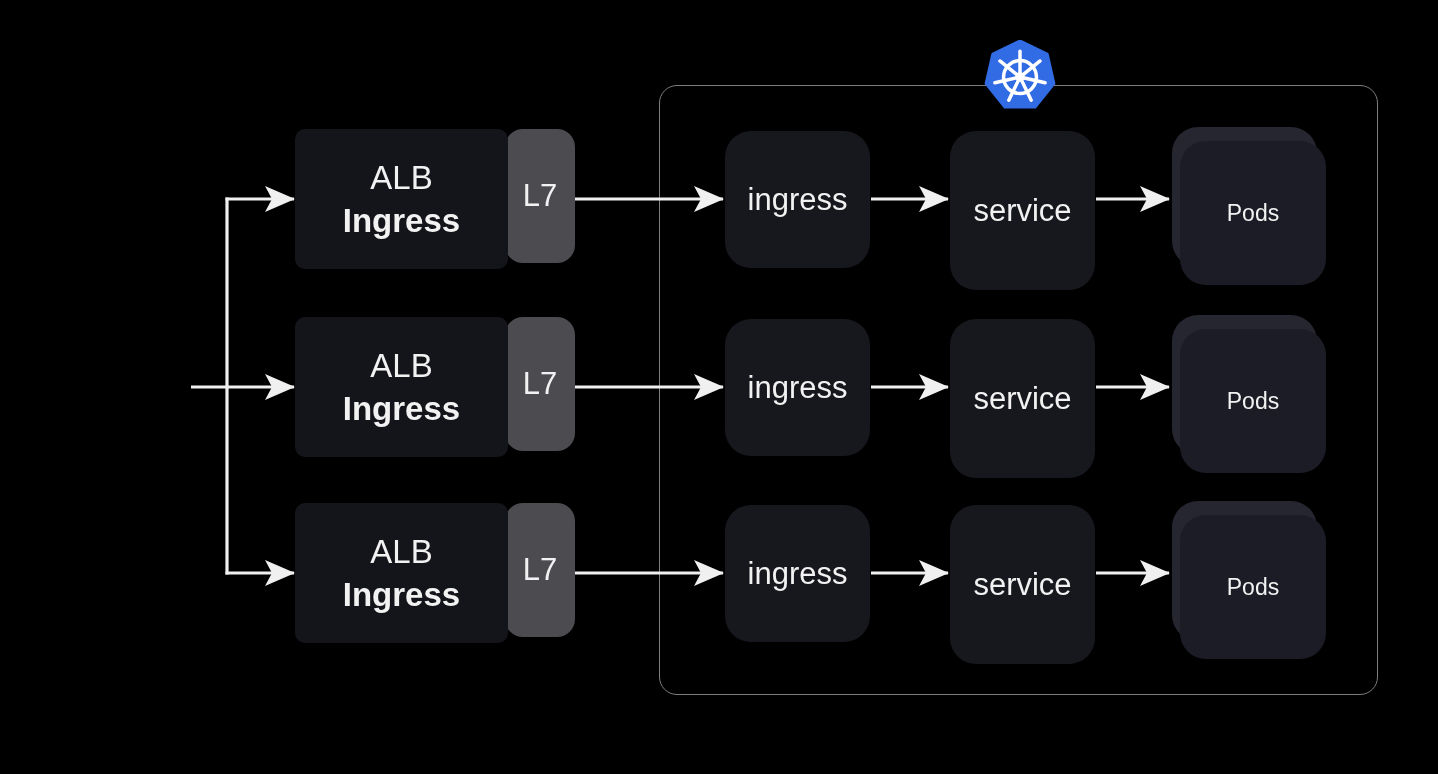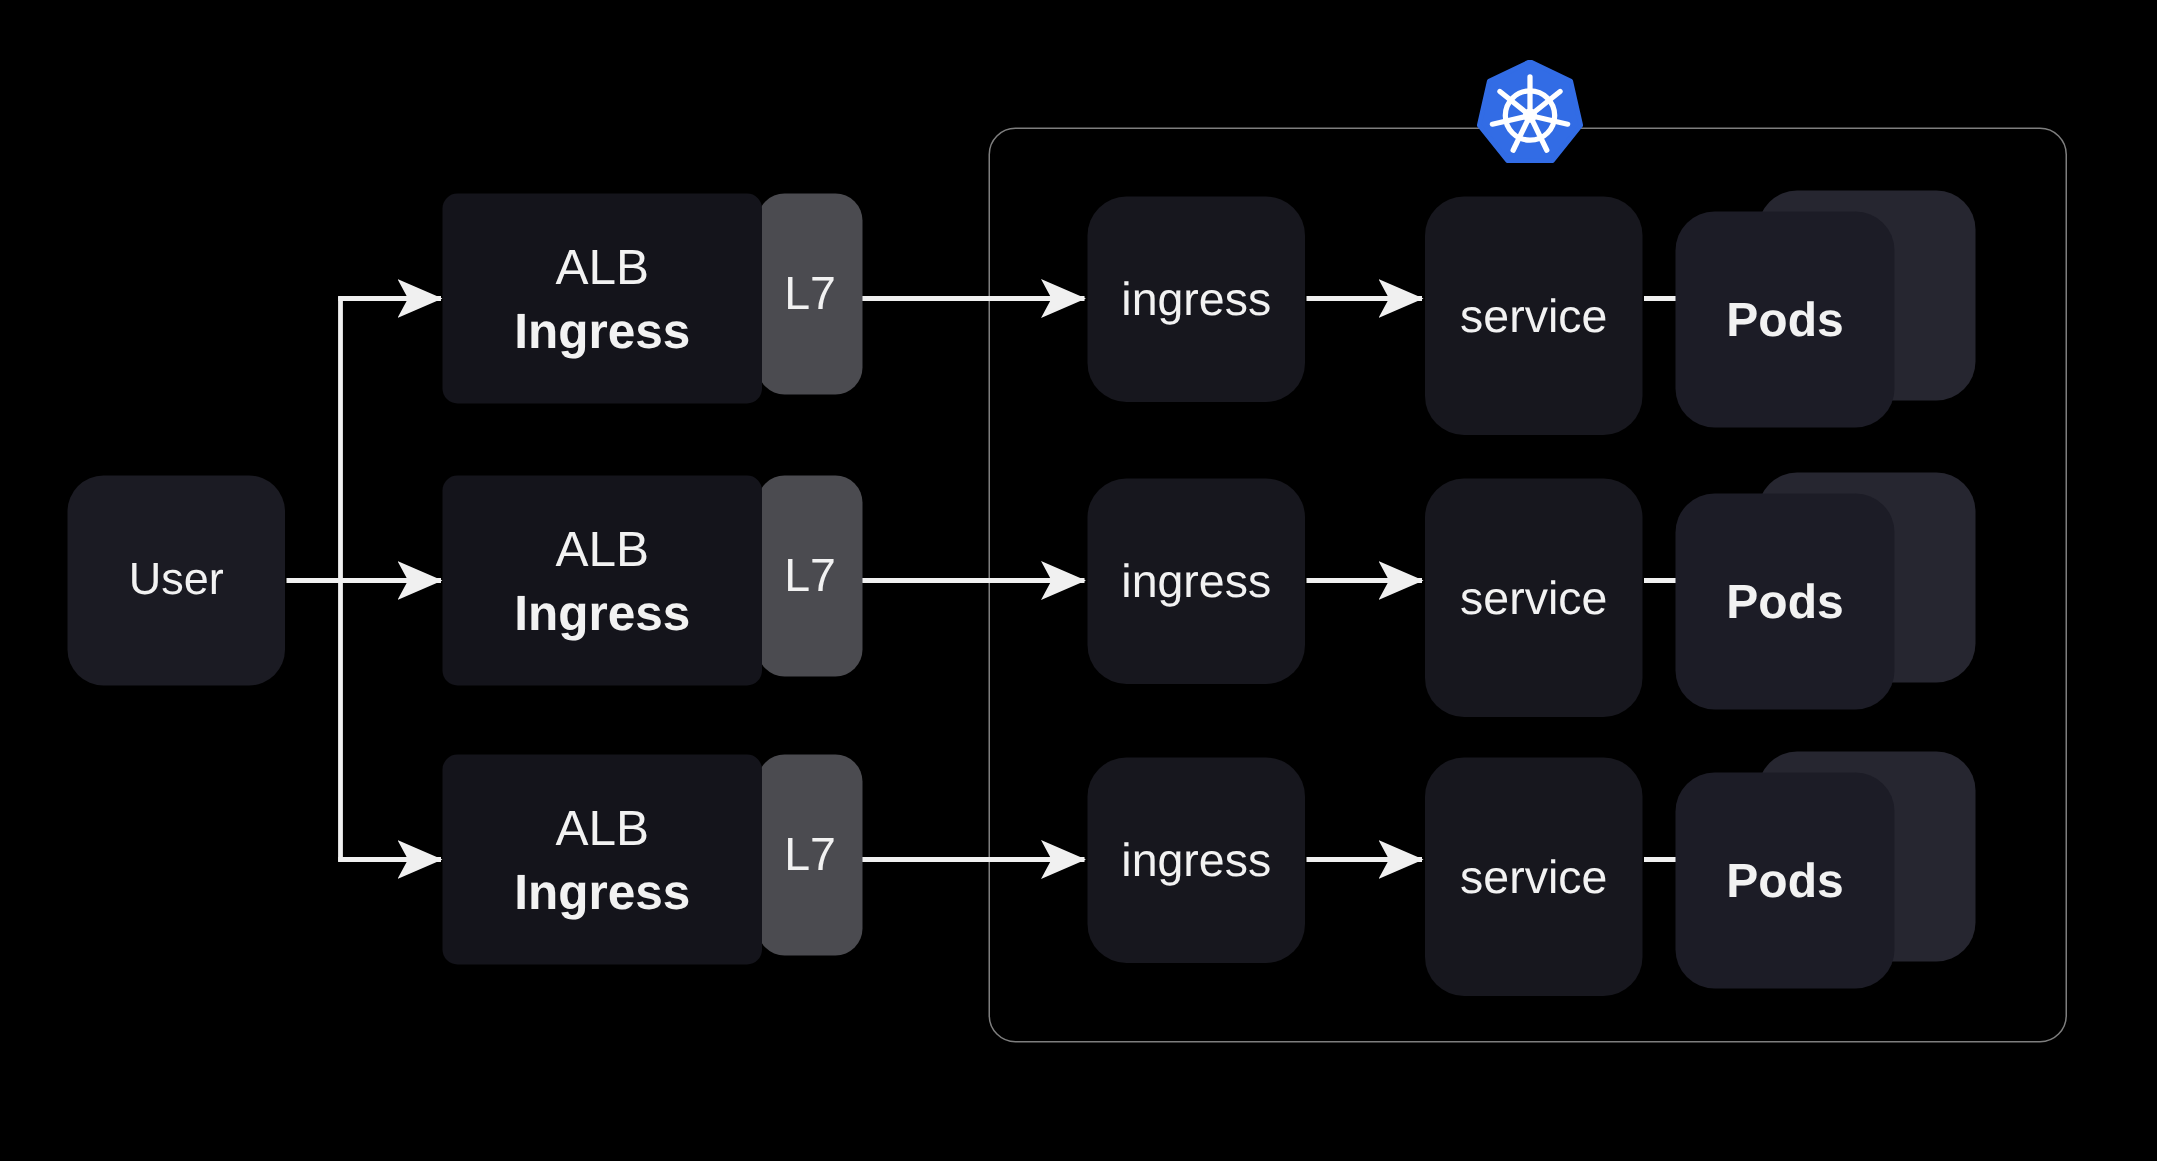--- a/index.html
+++ b/index.html
@@ -30,22 +30,22 @@
   .cluster{position:absolute;left:659px;top:85px;width:719px;height:610px;
         border:1.5px solid var(--cluster-border);border-radius:18px;z-index:1;}
   .k8s-logo{position:absolute;left:984px;top:40px;width:72px;height:72px;z-index:4;}
 
   .ingress-node{left:725px;width:145px;height:137px;background:var(--node);
         border-radius:26px;font-size:31px;}
   .service-node{left:950px;width:145px;height:159px;background:var(--node);
         border-radius:26px;font-size:31px;}
   .pods-back{position:absolute;left:1172px;width:145px;height:140px;background:var(--pods-back);
         border-radius:26px;z-index:3;}
-  .pods-front{left:1117px;width:146px;height:144px;background:var(--pods-front);
-        border-radius:26px;font-size:32px;z-index:4;font-weight:bold;}
+  .pods-front{left:1180px;width:146px;height:144px;background:var(--pods-front);
+        border-radius:26px;font-size:23px;z-index:4;}
 </style>
 </head>
 <body>
 
 <div class="canvas">
 
   <svg class="arrow-layer" viewBox="0 0 1438 774" xmlns="http://www.w3.org/2000/svg">
     <defs>
       <marker id="ah" markerUnits="userSpaceOnUse" markerWidth="34" markerHeight="30" refX="29" refY="13" orient="auto">
         <path class="ah" d="M0,0 L30,13 L0,26 L7,13 Z"></path>
@@ -82,23 +82,20 @@
         <line x1="35" y1="36" x2="59.4" y2="41.6"></line>
         <line x1="35" y1="36" x2="45.9" y2="58.5"></line>
         <line x1="35" y1="36" x2="24.1" y2="58.5"></line>
         <line x1="35" y1="36" x2="10.6" y2="41.6"></line>
         <line x1="35" y1="36" x2="15.5" y2="20.4"></line>
       </g>
       <circle cx="35" cy="36" r="4.6" fill="#ffffff"></circle>
     </svg>
   </div>
 
-  <div class="node user-node">
-    <span>User</span>
-  </div>
 
   <div class="badge-node" style="top:129px">L7</div>
   <div class="node alb-node" style="top:129px">
     <span>ALB</span>
     <span class="bold">Ingress</span>
   </div>
 
   <div class="badge-node" style="top:317px">L7</div>
   <div class="node alb-node" style="top:317px">
     <span>ALB</span>

